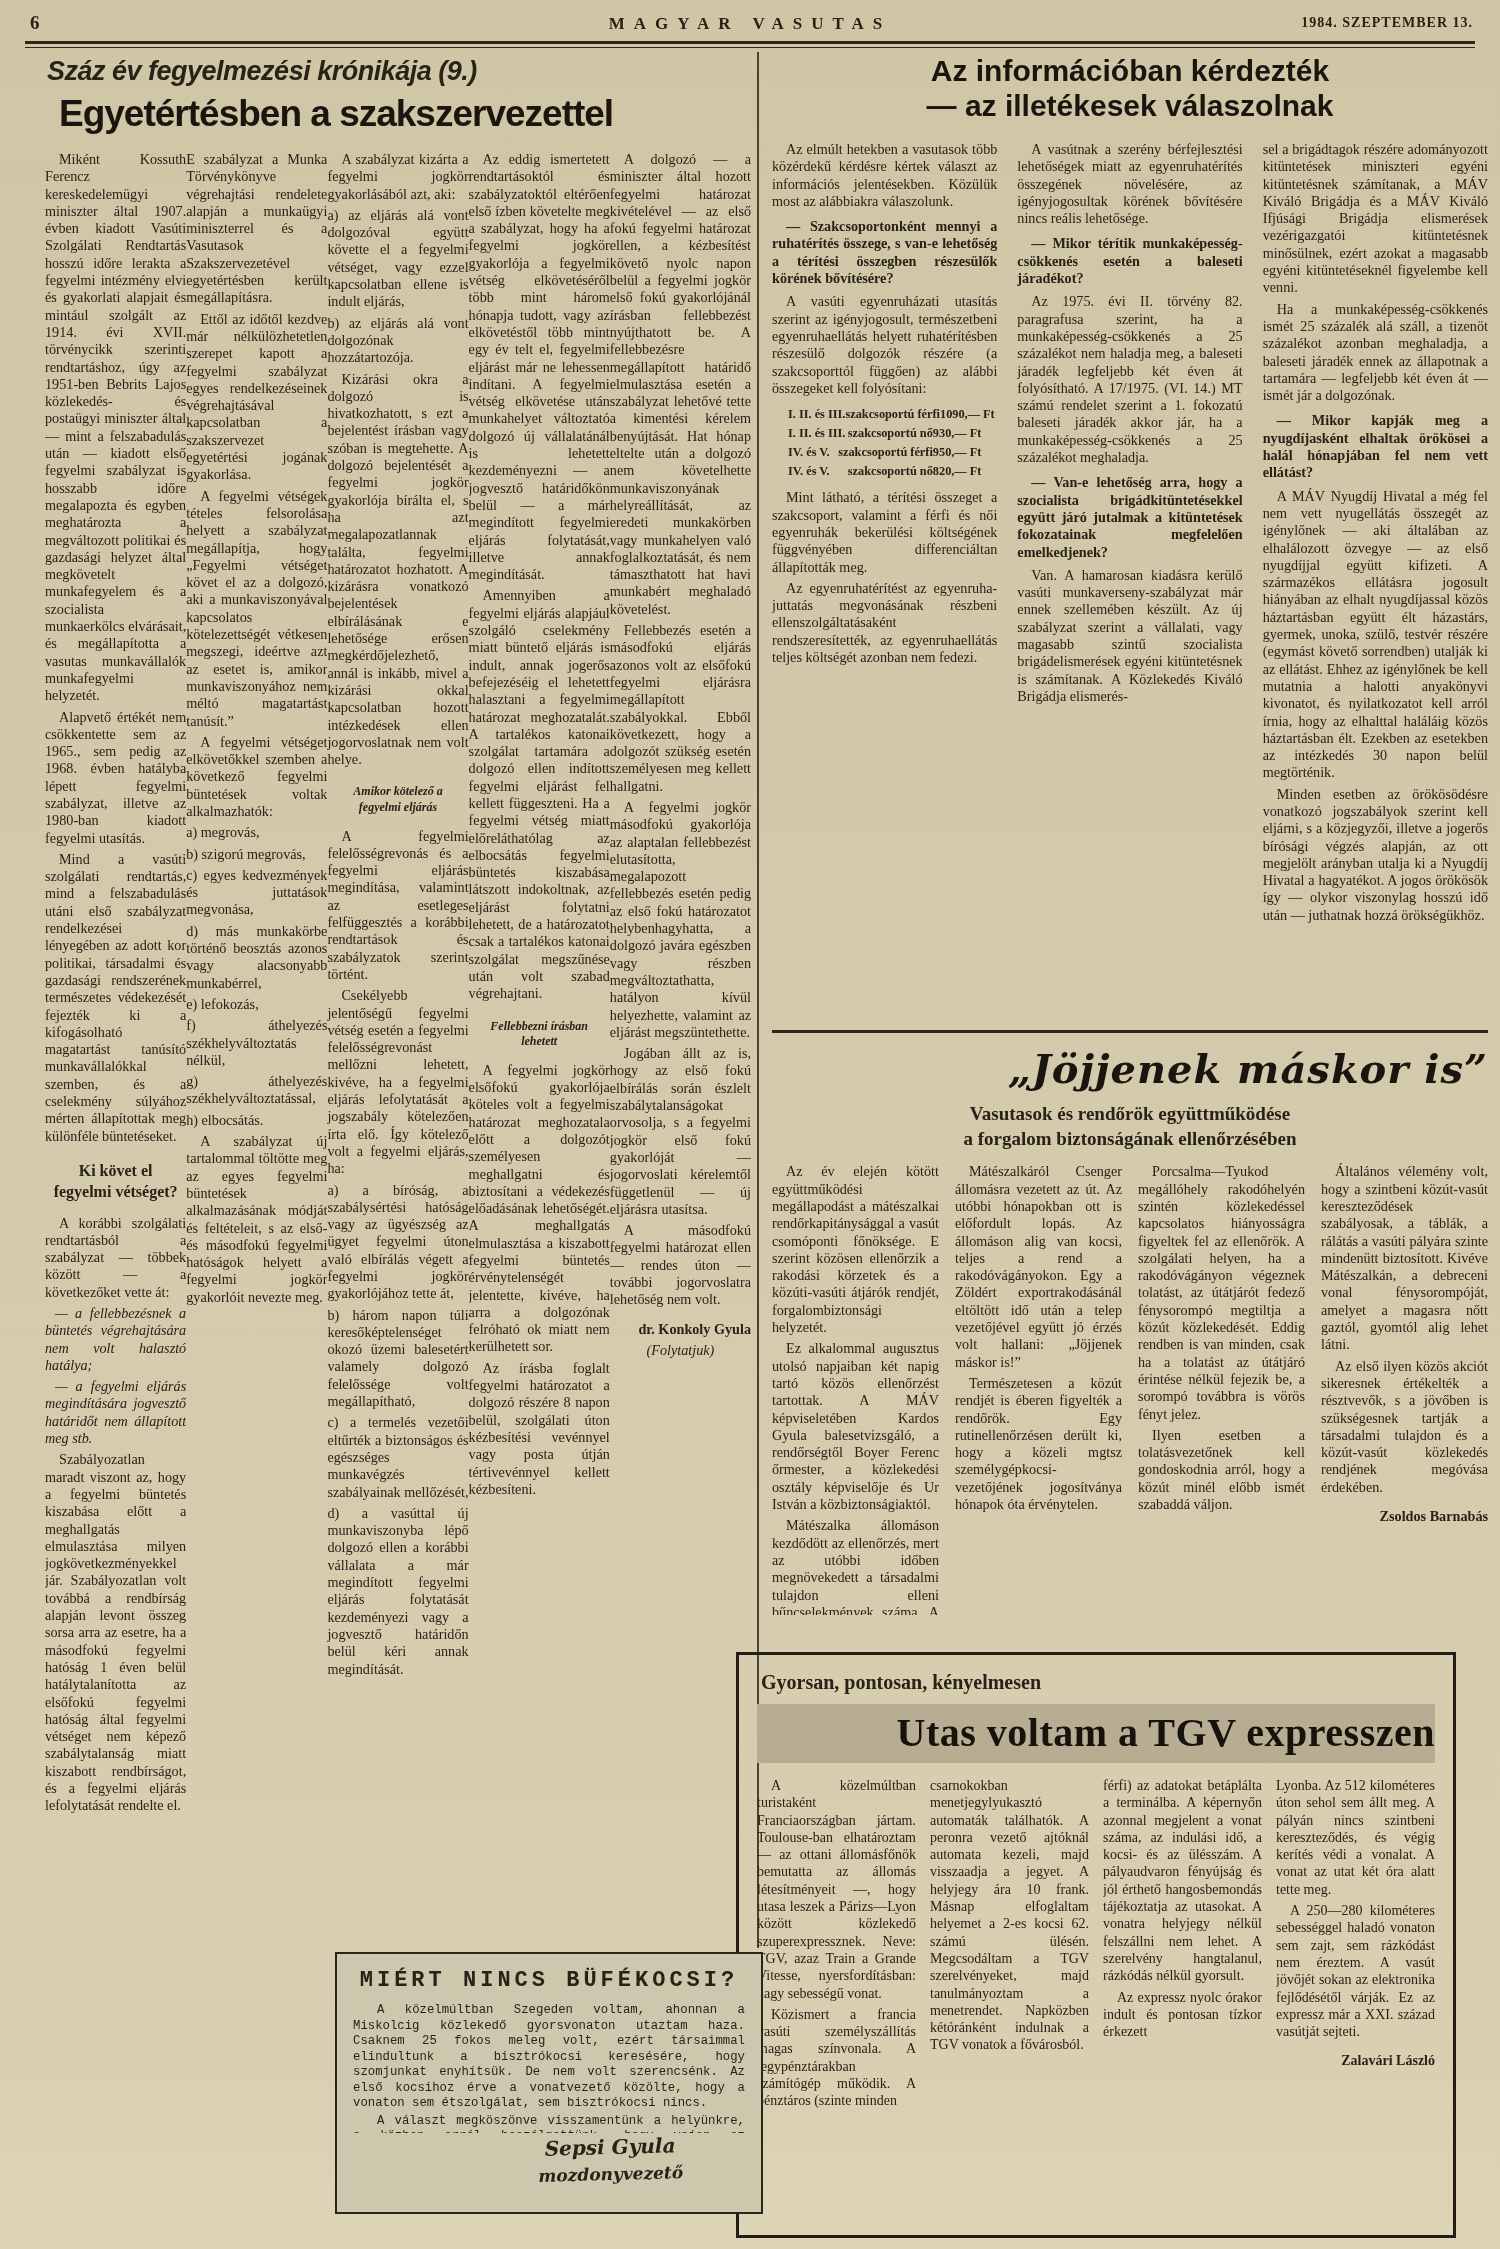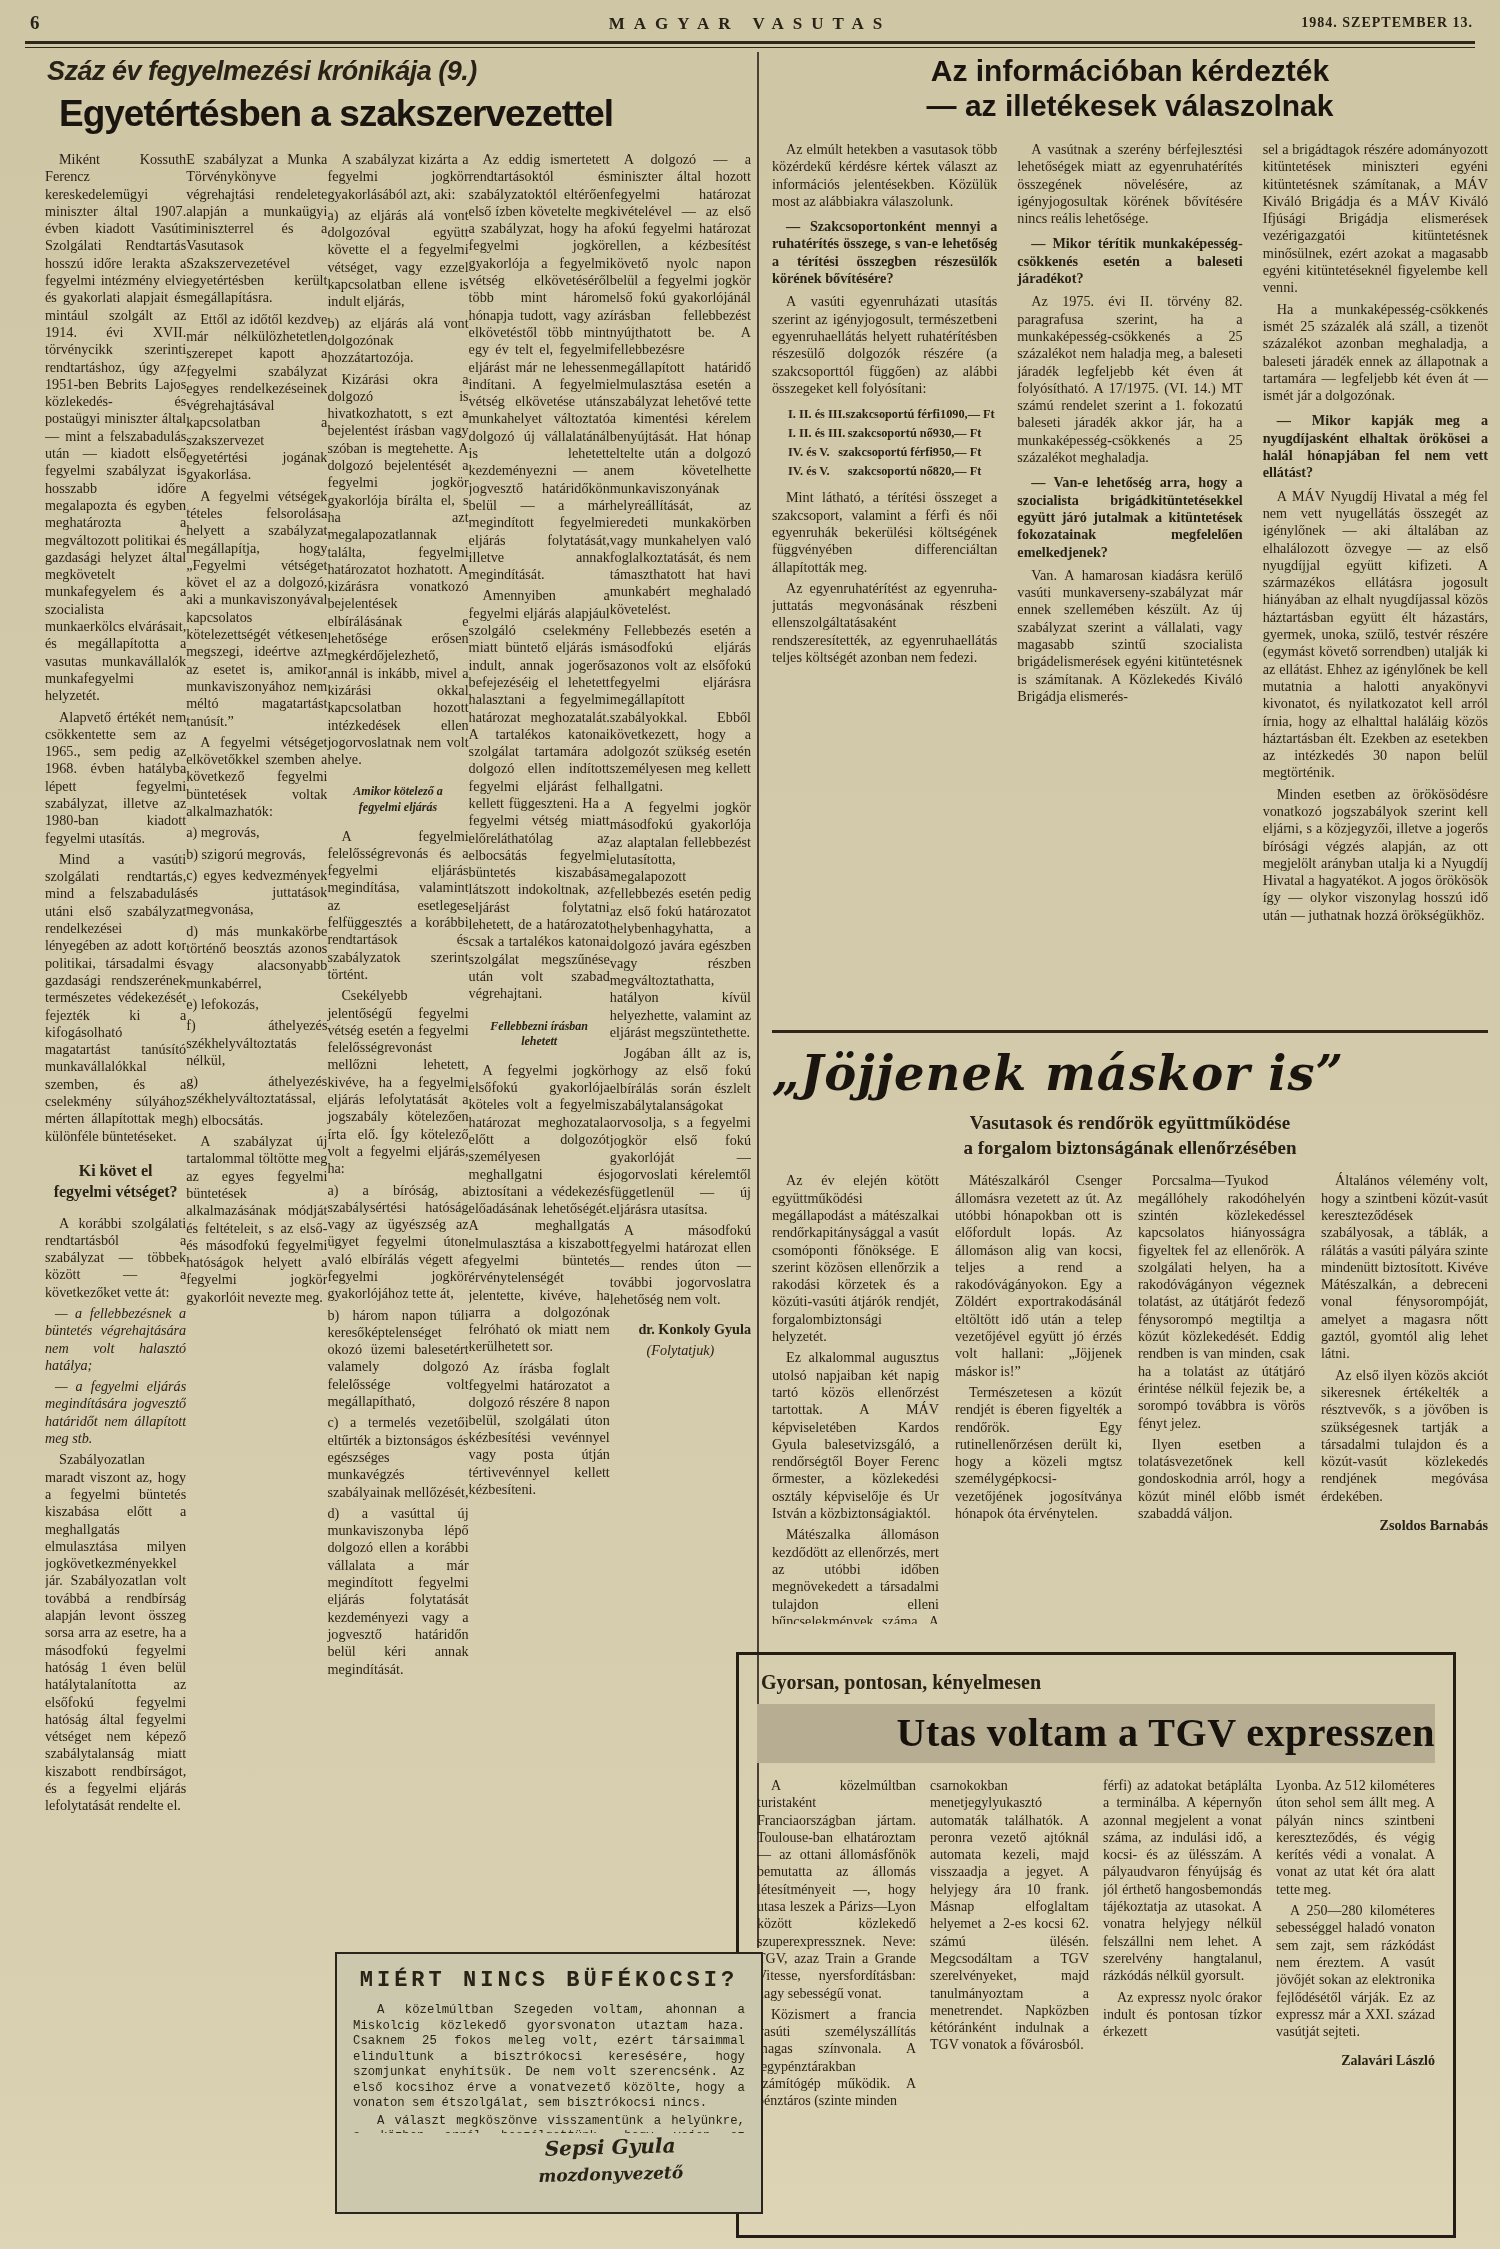--- a/index.html
+++ b/index.html
@@ -45,22 +45,22 @@
   .vdiv{position:absolute;left:757px;top:52px;width:2px;height:1896px;background:#4a4234;}
   
   .infoart{position:absolute;left:772px;top:54px;width:716px;}
   .infoart h2{font-family:"Liberation Sans",sans-serif;font-weight:bold;font-size:30px;
               line-height:1.15;text-align:center;margin:0 0 18px;color:#1b1510;}
   .infoart .cols{gap:20px;height:874px;}
   .infoart .col{flex:1;}
   
   .patrol{position:absolute;left:772px;top:1030px;width:716px;}
   .patrol .rule{height:0;border-top:3px solid #2e2719;margin-bottom:12px;}
-  .patrol h3{font-family:"DejaVu Serif",serif;font-weight:bold;font-style:italic;font-size:48px;
-             text-align:left;margin:2px 0 10px;letter-spacing:1px;color:#1b1510;}
+  .patrol h3{font-family:"DejaVu Serif",serif;font-weight:bold;font-style:italic;font-size:40px;
+             text-align:right;margin:2px 0 10px;letter-spacing:1px;color:#1b1510;}
   .patrol .sub{font-weight:bold;font-size:19px;text-align:center;line-height:1.3;margin:0 0 2px;}
   .patrol .cols{gap:16px;height:452px;margin-top:12px;}
   .patrol .col{flex:1;}
   
   .tgv{position:absolute;left:736px;top:1652px;width:720px;height:586px;
        border:3px solid #231d15;box-sizing:border-box;padding:14px 18px;}
   .tgv .kicker{font-weight:bold;font-size:20px;margin:2px 0 10px 4px;}
   .tgv .band{background:#b6ad93;text-align:right;padding:5px 0 7px;margin-bottom:14px;}
   .tgv h4{font-family:"Liberation Serif",serif;font-weight:bold;font-size:40px;margin:0;
           letter-spacing:.5px;color:#17120c;}

